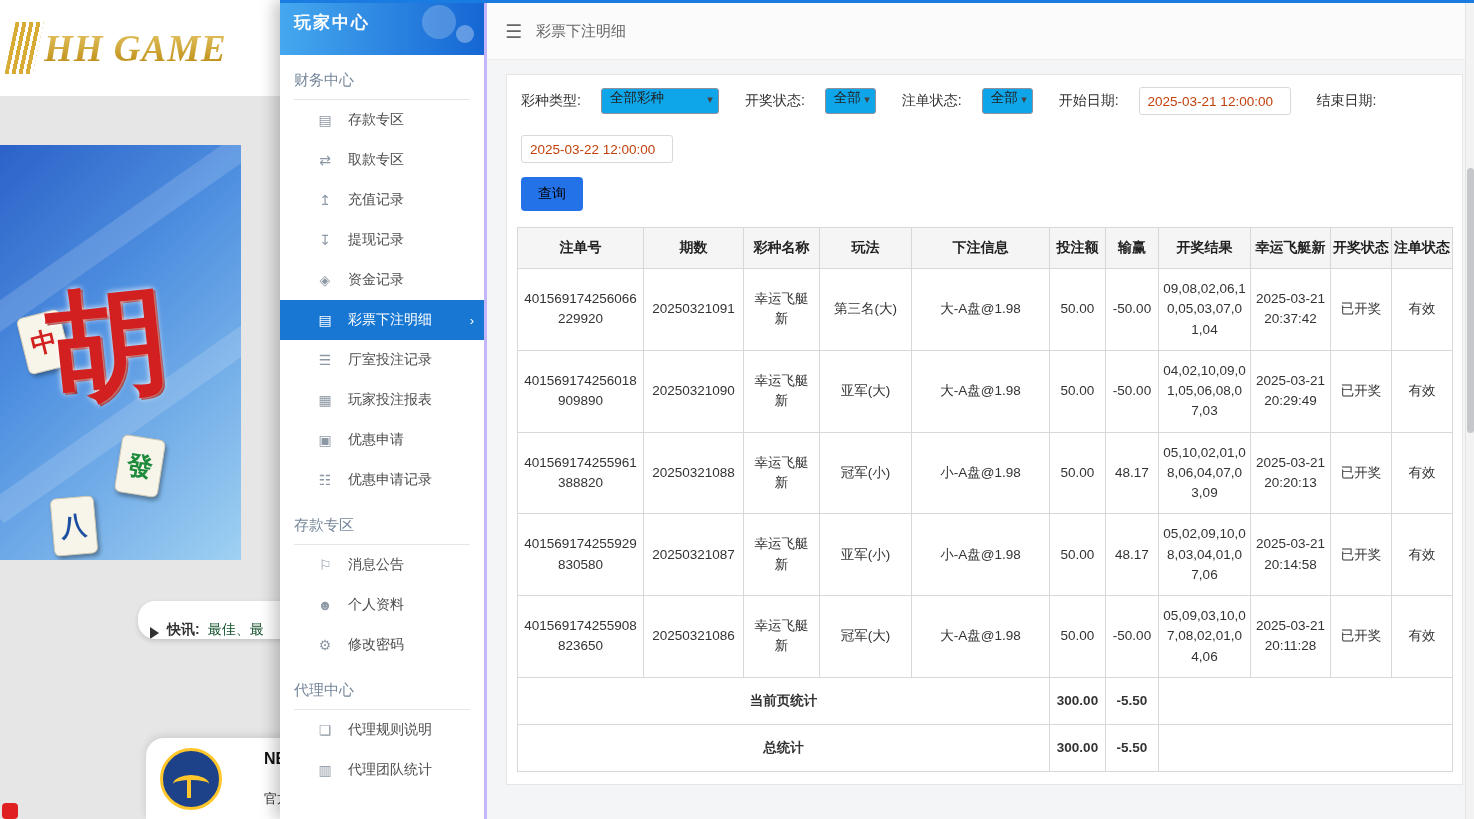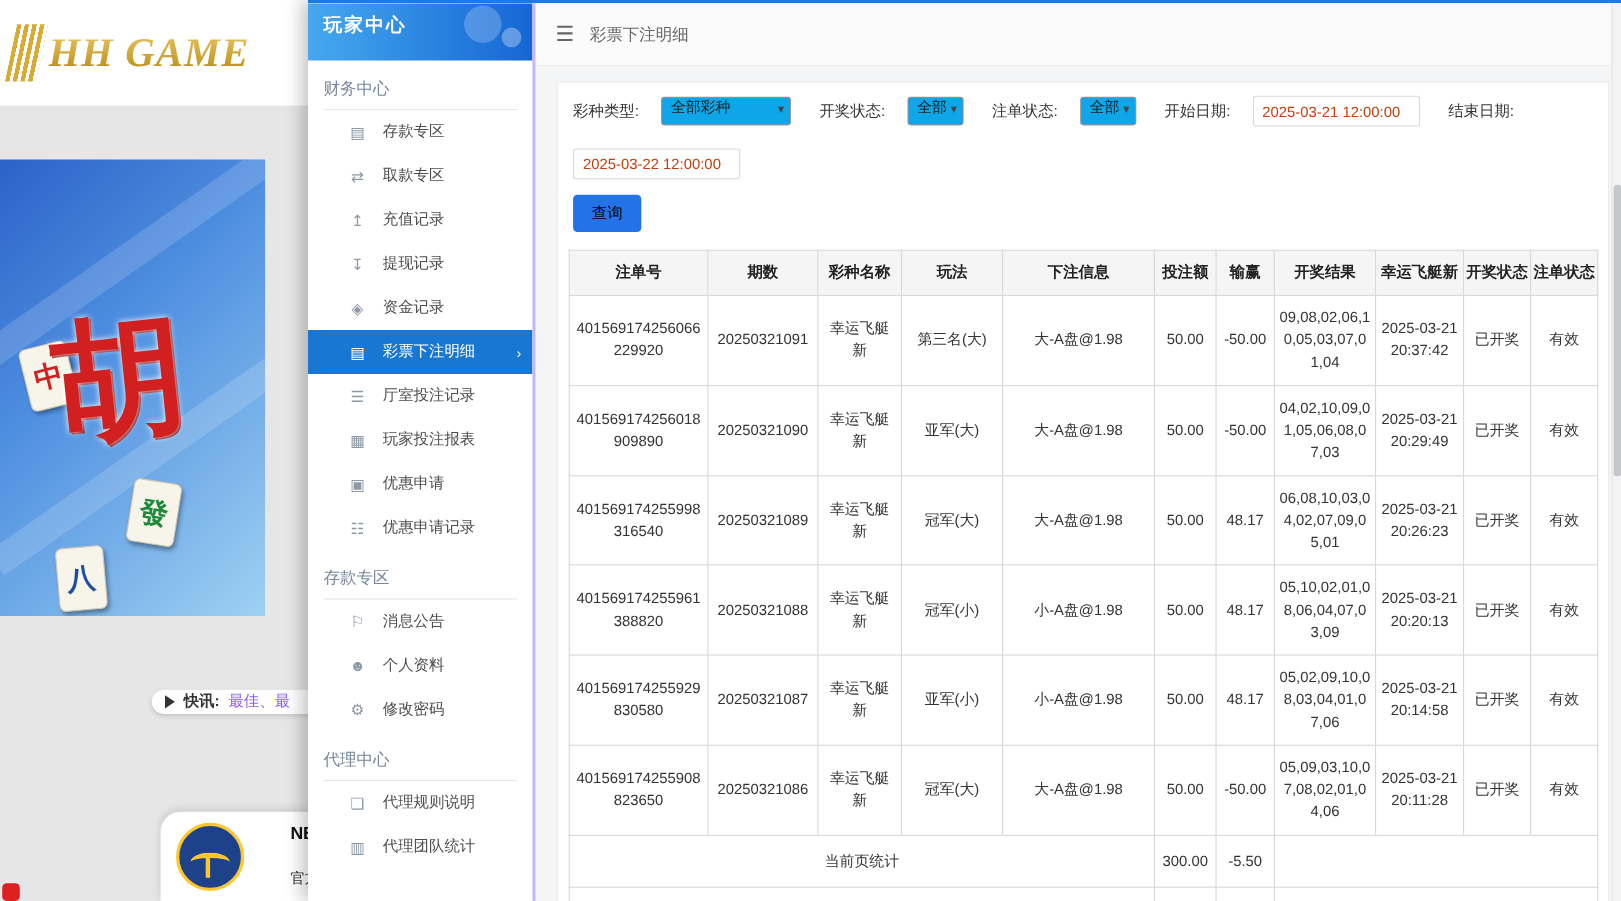--- a/index.html
+++ b/index.html
@@ -14,25 +14,25 @@
   .logo-text { font-size:37px; font-weight:bold; font-style:italic; letter-spacing:1px;
     background:linear-gradient(180deg,#e8c96a,#b8860b); -webkit-background-clip:text; background-clip:text; color:transparent;
     font-family:"Liberation Serif","DejaVu Serif",serif; }
   .promo { position:absolute; left:0; top:145px; width:241px; height:415px; overflow:hidden;
     background:linear-gradient(135deg,#2c62c8 0%, #4e8fe0 40%, #9fd1f2 100%); }
   .promo .stripe { position:absolute; width:400px; height:26px; background:rgba(255,255,255,.15); transform:rotate(-35deg); }
   .tile { position:absolute; background:#f7f4ea; border:1px solid #cfc9b4; border-radius:6px; width:44px; height:58px;
     display:flex; align-items:center; justify-content:center; font-weight:bold; font-size:26px; box-shadow:2px 3px 4px rgba(0,0,0,.35); }
   .big-hu { position:absolute; left:48px; top:120px; font-size:120px; font-weight:bold; color:#d21f1f; transform:rotate(-6deg);
     text-shadow:0 0 6px #fff, 2px 2px 0 #8e0f0f; font-family:"Liberation Serif","DejaVu Serif",serif; }
-  .news-pill { position:absolute; left:138px; top:627px; width:162px; height:22px; background:#fff; border-radius:17px 0 0 17px;
-    box-shadow:0 2px 5px rgba(0,0,0,.15); display:flex; align-items:center; padding-left:12px; font-size:14px; color:#333; white-space:nowrap; overflow:hidden; }
+  .news-pill { position:absolute; left:138px; top:601px; width:162px; height:38px; background:#fff; border-radius:17px 0 0 17px;
+    box-shadow:0 2px 5px rgba(0,0,0,.15); display:flex; align-items:flex-end; padding-left:12px; font-size:14px; color:#333; white-space:nowrap; overflow:hidden; }
   .speaker { width:0; height:0; border:6px solid transparent; border-right:9px solid #333; transform:rotate(180deg); margin-right:2px; position:relative; }
   .news-label { font-weight:bold; margin-right:8px; }
-  .news-text { color:#8b5cf6; }
+  .news-text { color:#14532d; }
   .nba-card { position:absolute; left:146px; top:738px; width:154px; height:81px; background:#fff; border-radius:18px 0 0 0;
     box-shadow:0 -2px 8px rgba(0,0,0,.12); display:flex; align-items:center; padding-left:14px;gap:32px; }
   .nba-logo { width:62px; height:62px; border-radius:50%; background:#1d428a; border:3px solid #ffc72c; position:relative; overflow:hidden; flex:0 0 auto; }
   .nba-bridge { position:absolute; left:10px; top:24px; width:36px; height:18px; border-top:5px solid #ffc72c; border-radius:50% 50% 0 0; }
   .nba-bridge:after { content:""; position:absolute; left:14px; top:-2px; width:4px; height:20px; background:#ffc72c; }
   .nba-texts { margin-left:10px; }
   .nba-title { font-weight:bold; font-size:16px; color:#111; }
   .nba-sub { font-size:13px; color:#333; margin-top:22px; }
   .corner-red { position:absolute; left:2px; top:803px; width:16px; height:16px; background:#e02020; border-radius:4px; }
 
@@ -69,21 +69,21 @@
   .select .caret { position:absolute; right:5px; top:4px; font-size:11px; color:#444; }
   .date-input { height:28px; border:1px solid #d9d9d9; border-radius:3px; padding:0 8px; font-size:13.5px; color:#c2410c; width:152px;
     font-family:"Liberation Sans",sans-serif; }
   .query-btn { margin:14px 0 0 4px; background:#2472e8; color:#000000; border:none; border-radius:4px; padding:8px 17px;
     font-size:14px; cursor:pointer; font-family:"Liberation Sans",sans-serif; }
   table.bets { border-collapse:collapse; margin-top:16px; width:935px; table-layout:fixed; }
   table.bets th { background:#f5f5f5; border:1px solid #d8d8d8; font-size:14px; color:#222; padding:11px 2px; font-weight:bold; }
   table.bets td { border:1px solid #d8d8d8; font-size:13.5px; color:#333; padding:10px 4px; text-align:center; line-height:1.5; }
   td.wrapnum { word-break:break-all; }
   td.green { color:#3fa33f; }
-  tr.total-row td { padding:13px 4px; }
+  tr.total-row td { padding:13px 4px;font-weight:bold; }
 
   
   .scrollbar { position:absolute; right:0; top:3px; width:9px; height:816px; background:#f3f3f3; border-left:1px solid #e4e4e4; }
   .scroll-thumb { position:absolute; left:1px; width:7px; top:165px; height:265px; background:#c5c7ca; border-radius:4px; }
 </style>
 </head>
 <body>
 
 <div class="bg-site">
   <div class="logo-band">
@@ -273,33 +273,20 @@
                 <td>亚军(大)</td>
                 <td>大-A盘@1.98</td>
                 <td>50.00</td>
                 <td>-50.00</td>
                 <td class="wrapnum">04,02,10,09,01,05,06,08,07,03</td>
                 <td>2025-03-21 20:29:49</td>
                 <td>已开奖</td>
                 <td class="green">有效</td>
               </tr>
               <tr>
-                <td class="wrapnum">401569174255998316540</td>
-                <td>20250321089</td>
-                <td>幸运飞艇新</td>
-                <td>冠军(大)</td>
-                <td>大-A盘@1.98</td>
-                <td>50.00</td>
-                <td>48.17</td>
-                <td class="wrapnum">06,08,10,03,04,02,07,09,05,01</td>
-                <td>2025-03-21 20:26:23</td>
-                <td>已开奖</td>
-                <td class="green">有效</td>
-              </tr>
-              <tr>
                 <td class="wrapnum">401569174255961388820</td>
                 <td>20250321088</td>
                 <td>幸运飞艇新</td>
                 <td>冠军(小)</td>
                 <td>小-A盘@1.98</td>
                 <td>50.00</td>
                 <td>48.17</td>
                 <td class="wrapnum">05,10,02,01,08,06,04,07,03,09</td>
                 <td>2025-03-21 20:20:13</td>
                 <td>已开奖</td>

